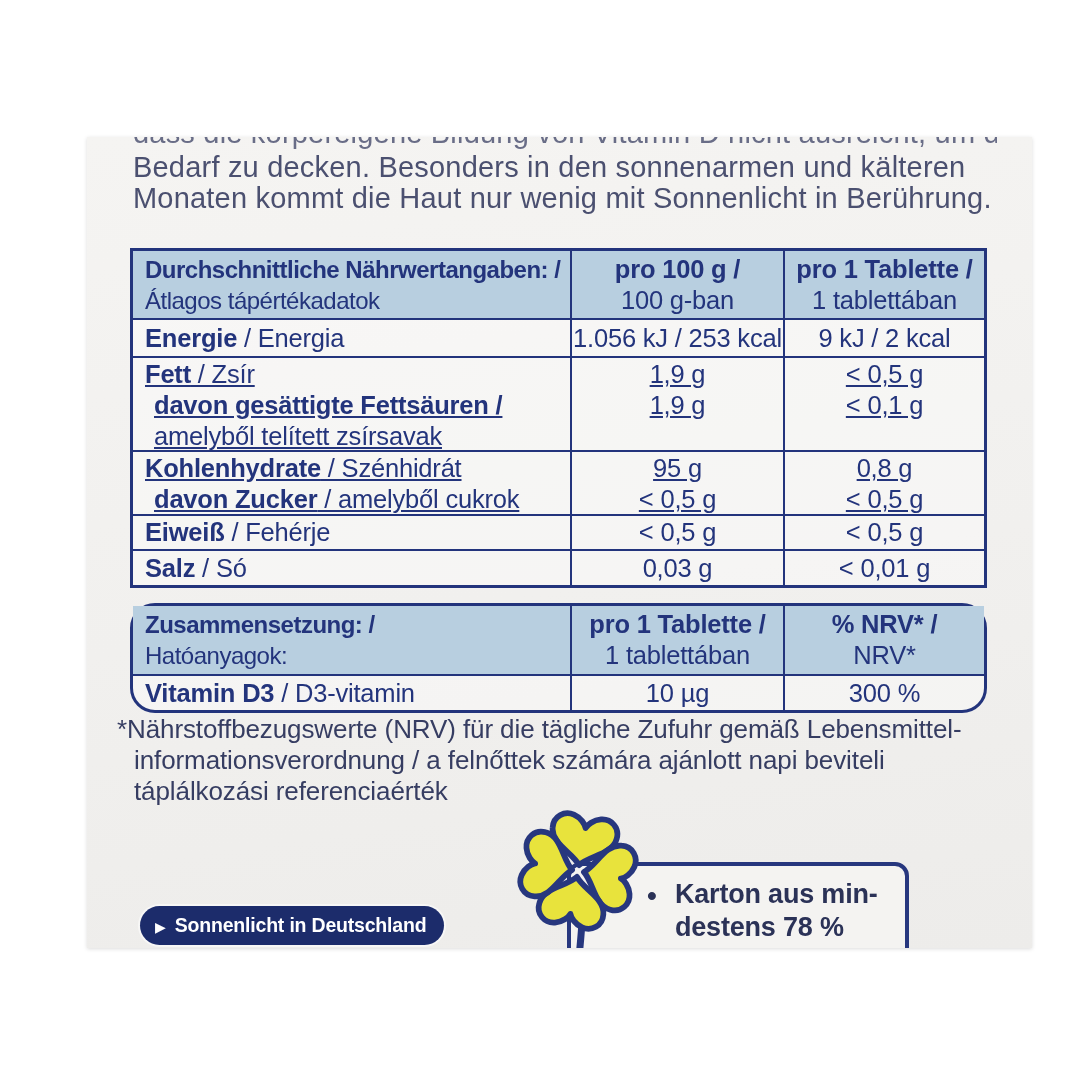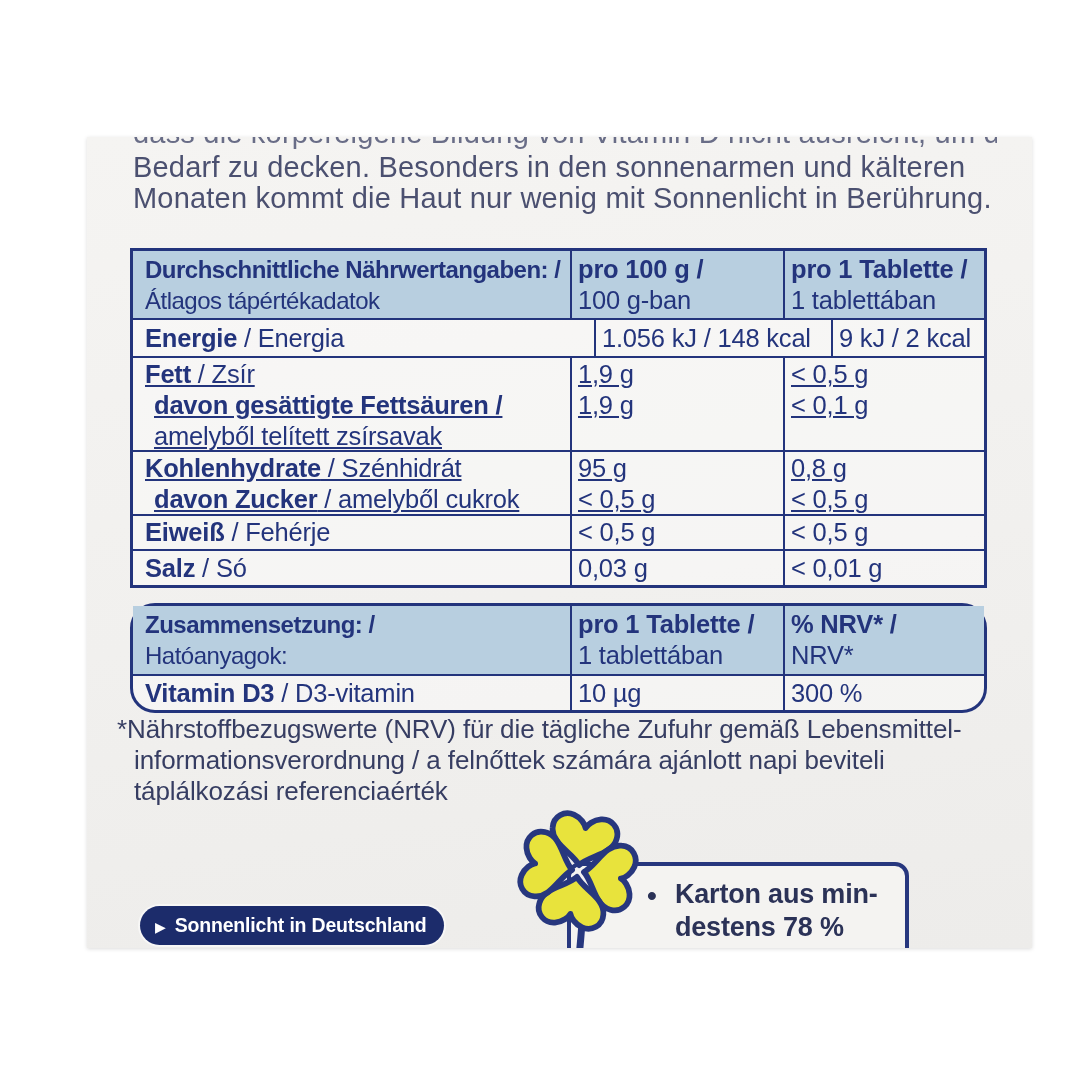--- a/index.html
+++ b/index.html
@@ -38,31 +38,31 @@
   }
   .t1 { top:111px; }
   .t2 { top:466px;border-radius:25px; }
   .trow { display:grid; grid-template-columns:437px 213px 1fr; }
   .trow + .trow { border-top:2px solid #23347c; }
   .cell {
     display:flex; flex-direction:column; justify-content:center;
     padding:1px 6px; min-width:0; box-sizing:border-box;
   }
   .cell.c1 { padding-left:12px; align-items:flex-start; }
-  .cell.c2, .cell.c3 { border-left:2px solid #23347c; align-items:flex-start; text-align:center; }
+  .cell.c2, .cell.c3 { border-left:2px solid #23347c; align-items:center; text-align:center; }
   .hdr { background:#b8cfe0; }
   .t1 .hdr { height:67px; }
   .t2 .hdr { height:68px; }
   .hdr .cell { line-height:31px; }
   .hdr .cell.c1 { font-size:24px; letter-spacing:-0.5px; }
   .de { font-weight:700; }
   .hu { font-weight:400; }
   .ln { line-height:31px; white-space:nowrap; }
   .ind { padding-left:9px; }
-  .rh36 { height:36px;gap:24px; }
+  .rh36 { height:36px; }
   .rh92 { height:92px; }
   .rh62 { height:62px; }
   .rh33 { height:33px; }
   .rh34 { height:34px; }
   .top .cell { justify-content:flex-start; padding-top:1px;text-decoration:underline; }
 
   
   .footnote {
     position:absolute; left:30px; top:577px; width:880px;
     font-size:26px; line-height:37px; color:#363d62; letter-spacing:-0.1px;
@@ -120,21 +120,21 @@
         <div class="ln de">pro 1 Tablette /</div>
         <div class="ln hu">1 tablettában</div>
       </div>
     </div>
 
     <div class="trow rh36">
       <div class="cell c1">
         <div class="ln"><span class="de">Energie</span><span class="hu"> / Energia</span></div>
       </div>
       <div class="cell c2">
-          <div class="ln">1.056 kJ / 148 kcal</div>
+          <div class="ln">1.056 kJ / 253 kcal</div>
         </div>
       <div class="cell c3">
           <div class="ln">9 kJ / 2 kcal</div>
         </div>
     </div>
 
     <div class="trow rh92 top">
       <div class="cell c1">
         <div class="ln"><span class="de">Fett</span><span class="hu"> / Zsír</span></div>
         <div class="ln ind de">davon gesättigte Fettsäuren /</div>

